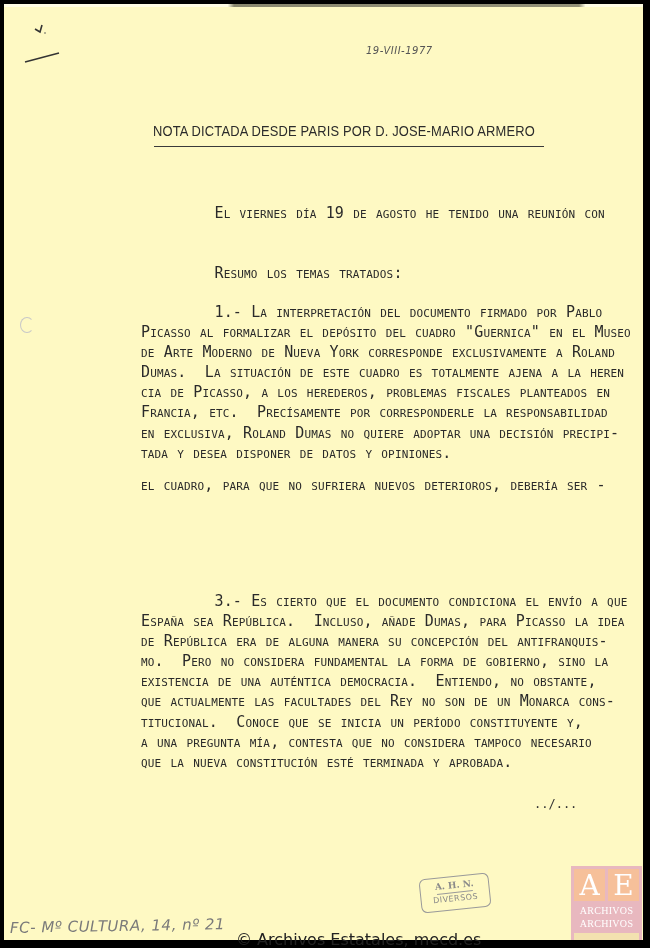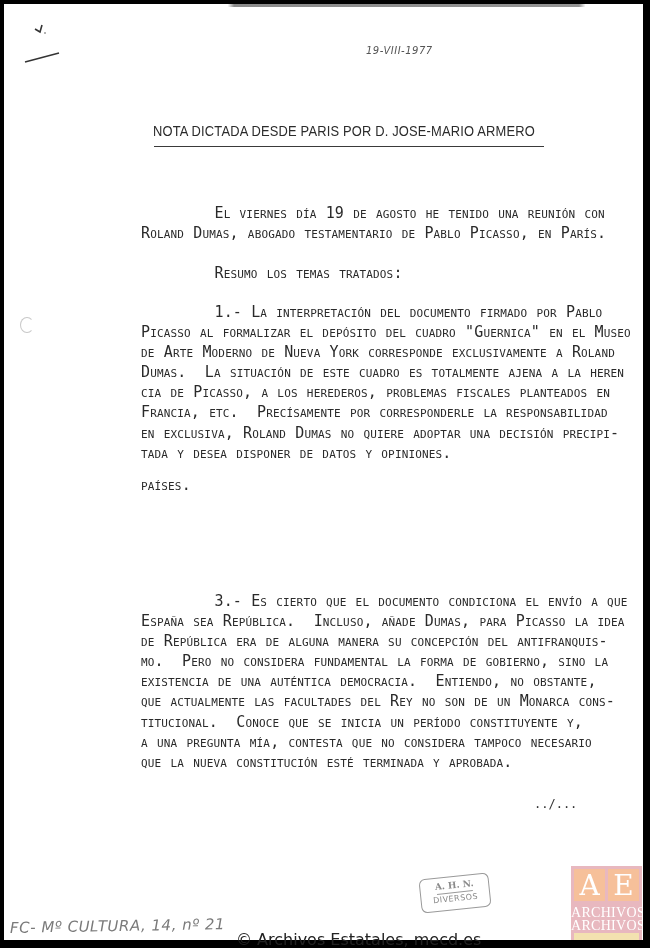--- a/index.html
+++ b/index.html
@@ -3,21 +3,21 @@
   <meta charset="utf-8">
   <style>
     html, body { margin: 0; padding: 0; }
     body {
       width: 650px; height: 948px; position: relative; overflow: hidden;
       background: #000;
       font-family: "DejaVu Sans Mono", monospace;
     }
     .page {
       position: absolute; left: 4px; top: 4px; width: 639px; height: 936px;
-      background: #ffffff; overflow: hidden;
+      background: #fef9c3; overflow: hidden;
     }
     .topband {
       position: absolute; left: 0; top: 0; width: 639px; height: 3px;
       background: linear-gradient(90deg, #fff 0%, #fff 35%, #2a2a2a 36%, #3a3a3a 90%, #fff 91%);
       opacity: 0.55;
     }
     .mark-check { position: absolute; left: 28px; top: 18px; width: 16px; height: 16px; }
     .mark-line { position: absolute; left: 20px; top: 46px; width: 36px; height: 14px; }
     .hand-date {
       position: absolute; left: 362px; top: 41px;
@@ -78,21 +78,21 @@
       background: #e8b8bf;
     }
     .logo-letters { position: absolute; left: 3px; top: 3px; display: flex; gap: 3px; }
     .logo-letter {
       width: 31px; height: 32px; background: #f6c09a;
       font-family: "DejaVu Serif", serif; font-size: 28px; color: #fff;
       text-align: center; line-height: 33px;
     }
     .logo-name {
       position: absolute; left: 0; width: 71px; text-align: center;
-      font-family: "Liberation Serif", serif; font-size: 14px; color: #fff; letter-spacing: 0.3px;
+      font-family: "Liberation Serif", serif; font-size: 10px; color: #fff; letter-spacing: 0.3px;
     }
     .logo-strip {
       position: absolute; left: 3px; top: 67px; width: 65px; height: 7px;
       background: #f3e2b0;
     }
   </style>
 </head>
 <body>
 
 <div class="page">
@@ -107,24 +107,24 @@
   </svg>
 
   <div class="hand-date">19-VIII-1977</div>
 
   <div class="title">NOTA DICTADA DESDE PARIS POR D. JOSE-MARIO ARMERO</div>
   <div class="title-rule"></div>
 
   <div class="hole"></div>
 
   <div id="paragraphs">
-      <div class="body-text" style="top: 199px;"><div>        El viernes día 19 de agosto he tenido una reunión con</div><div>Roland Dumas, abogado testamentario de Pablo Picasso, en París.</div></div>
+      <div class="body-text" style="top: 199px;"><div>        El viernes día 19 de agosto he tenido una reunión con</div></div>
       <div class="body-text" style="top: 259px;"><div>        Resumo los temas tratados:</div></div>
       <div class="body-text" style="top: 298px;"><div>        1.- La interpretación del documento firmado por Pablo</div><div>Picasso al formalizar el depósito del cuadro "Guernica" en el Museo</div><div>de Arte Moderno de Nueva York corresponde exclusivamente a Roland</div><div>Dumas.  La situación de este cuadro es totalmente ajena a la heren</div><div>cia de Picasso, a los herederos, problemas fiscales planteados en</div><div>Francia, etc.  Precísamente por corresponderle la responsabilidad</div><div>en exclusiva, Roland Dumas no quiere adoptar una decisión precipi-</div><div>tada y desea disponer de datos y opiniones.</div></div>
-      <div class="body-text" style="top: 471px;"><div>países.</div></div>
+      <div class="body-text" style="top: 471px;"><div>el cuadro, para que no sufriera nuevos deterioros, debería ser -</div></div>
       <div class="body-text" style="top: 587px;"><div>        3.- Es cierto que el documento condiciona el envío a que</div><div>España sea República.  Incluso, añade Dumas, para Picasso la idea</div><div>de República era de alguna manera su concepción del antifranquis-</div><div>mo.  Pero no considera fundamental la forma de gobierno, sino la</div><div>existencia de una auténtica democracia.  Entiendo, no obstante,</div><div>que actualmente las facultades del Rey no son de un Monarca cons-</div><div>titucional.  Conoce que se inicia un período constituyente y,</div><div>a una pregunta mía, contesta que no considera tampoco necesario</div><div>que la nueva constitución esté terminada y aprobada.</div></div>
     </div>
 
   <div class="continued">../...</div>
 
   <div class="stamp">
     <div class="stamp-top">A. H. N.</div>
     <div class="stamp-rule"></div>
     <div class="stamp-bottom">DIVERSOS</div>
   </div>

